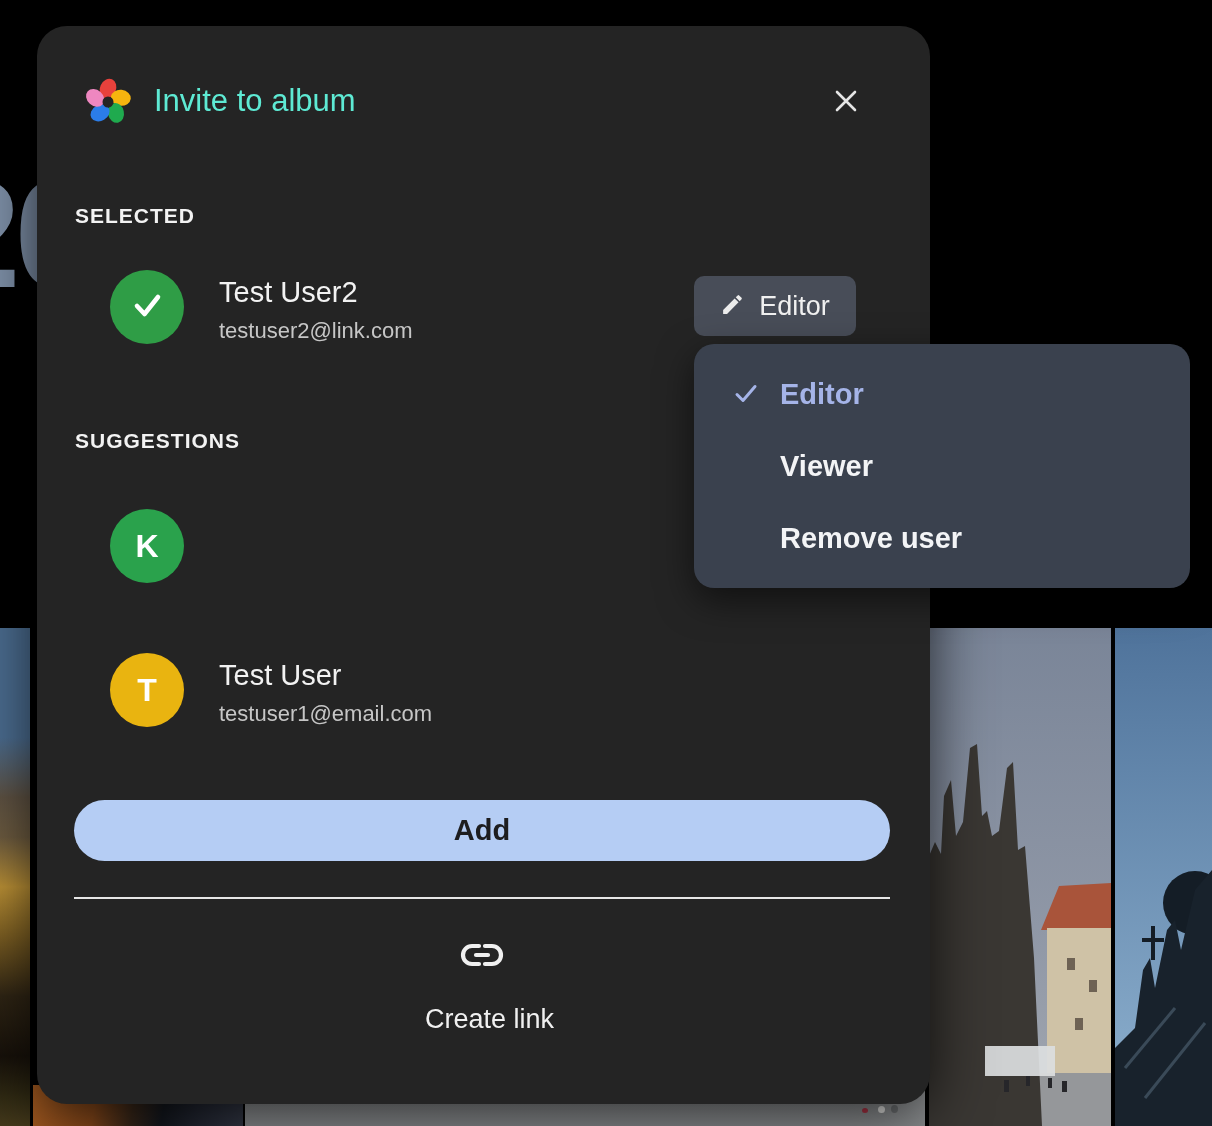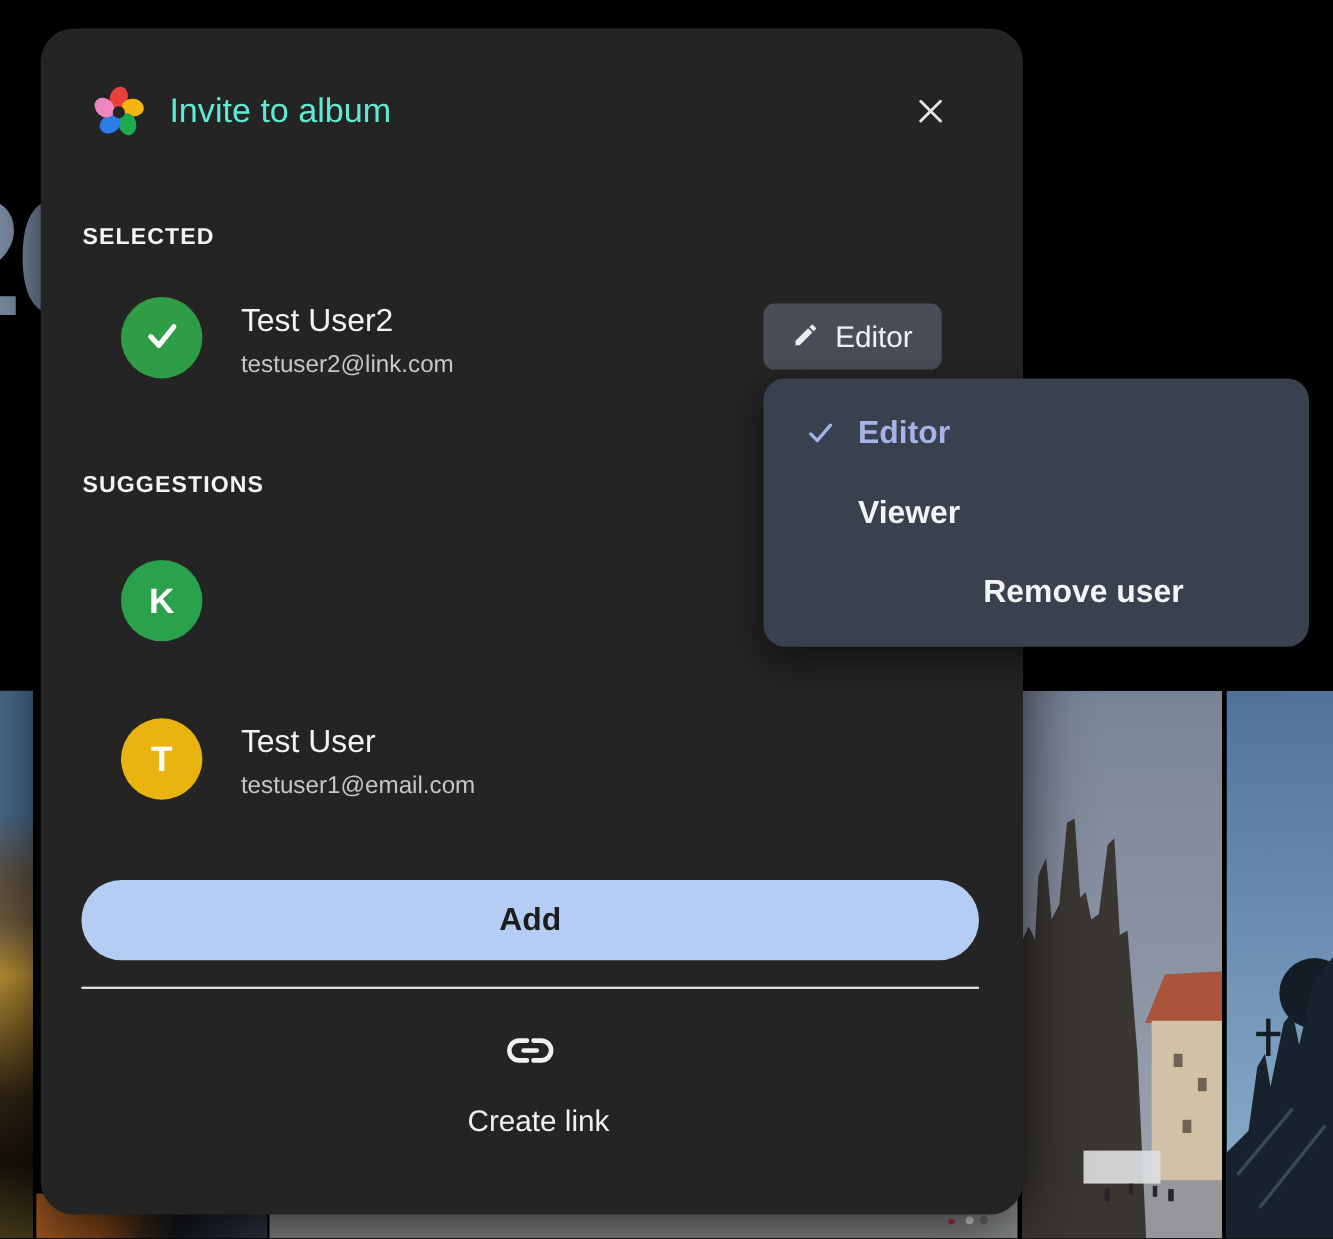--- a/index.html
+++ b/index.html
@@ -43,38 +43,38 @@
   .avatar-letter{font-size:32px;font-weight:600;color:#fff;}
   .user-text{display:flex;flex-direction:column;gap:8px;}
   .user-name{font-size:29px;font-weight:500;color:#f2f2f2;line-height:34px;}
   .user-email{font-size:22px;font-weight:400;color:#c6c6c6;line-height:27px;}
 
   .role-btn{position:absolute;left:657px;top:250px;width:162px;height:60px;border:none;
             background:#484d58;border-radius:10px;display:flex;align-items:center;
             justify-content:center;gap:14px;cursor:pointer;padding:0;}
   .role-btn-label{font-size:27px;font-weight:500;color:#f0f0f0;}
 
-  .add-btn{position:absolute;left:37px;top:774px;width:816px;height:73px;border:none;
+  .add-btn{position:absolute;left:37px;top:774px;width:816px;height:61px;border:none;
            border-radius:37px;background:#b5cdf4;color:#1d1d1f;font-size:29px;font-weight:600;
            font-family:inherit;cursor:pointer;}
   .divider{position:absolute;left:37px;top:871px;width:816px;height:2px;background:#e6e6e6;}
   .create-link{position:absolute;left:295px;top:903px;width:300px;height:140px;border:none;
                background:none;display:flex;flex-direction:column;align-items:center;
                gap:30px;padding-top:10px;cursor:pointer;}
   .create-link-label{font-size:27px;font-weight:500;color:#f0f0f0;font-family:inherit;margin-left:15px;}
 
   
   .role-menu{position:absolute;left:694px;top:344px;width:496px;height:244px;z-index:10;
              background:#3a414e;border-radius:20px;box-shadow:0 12px 36px rgba(0,0,0,.55);}
   .menu-item{position:absolute;left:0;width:100%;height:72px;display:flex;align-items:center;
              padding-left:39px;box-sizing:border-box;gap:21px;cursor:pointer;}
   .menu-item .mi-icon{width:26px;height:26px;flex:0 0 auto;}
   .menu-item-label{font-size:29px;font-weight:600;color:#f3f4f6;}
   .menu-item.selected .menu-item-label{color:#a5b4e8;}
-  .mi-1{top:14px;} .mi-2{top:86px;gap:21px;} .mi-3{top:158px;justify-content:center;}
+  .mi-1{top:14px;} .mi-2{top:86px;gap:21px;} .mi-3{top:158px;}
 </style>
 </head>
 <body>
 
 <div class="stage">
 
   <div class="bg-year">20</div>
 
   <div class="photo photo-left"></div>
   <div class="photo photo-wood"></div>

